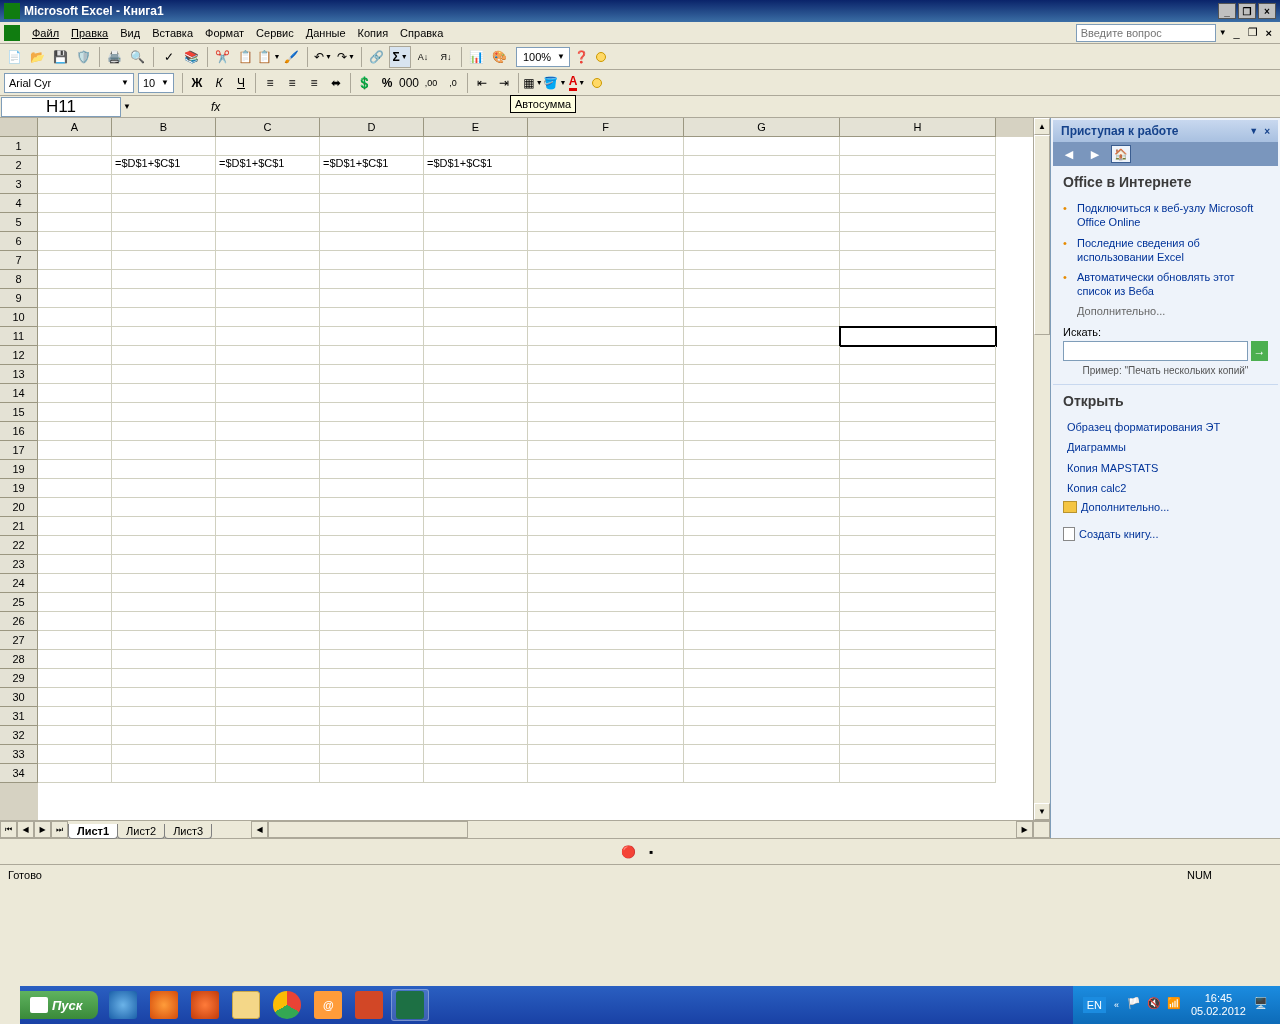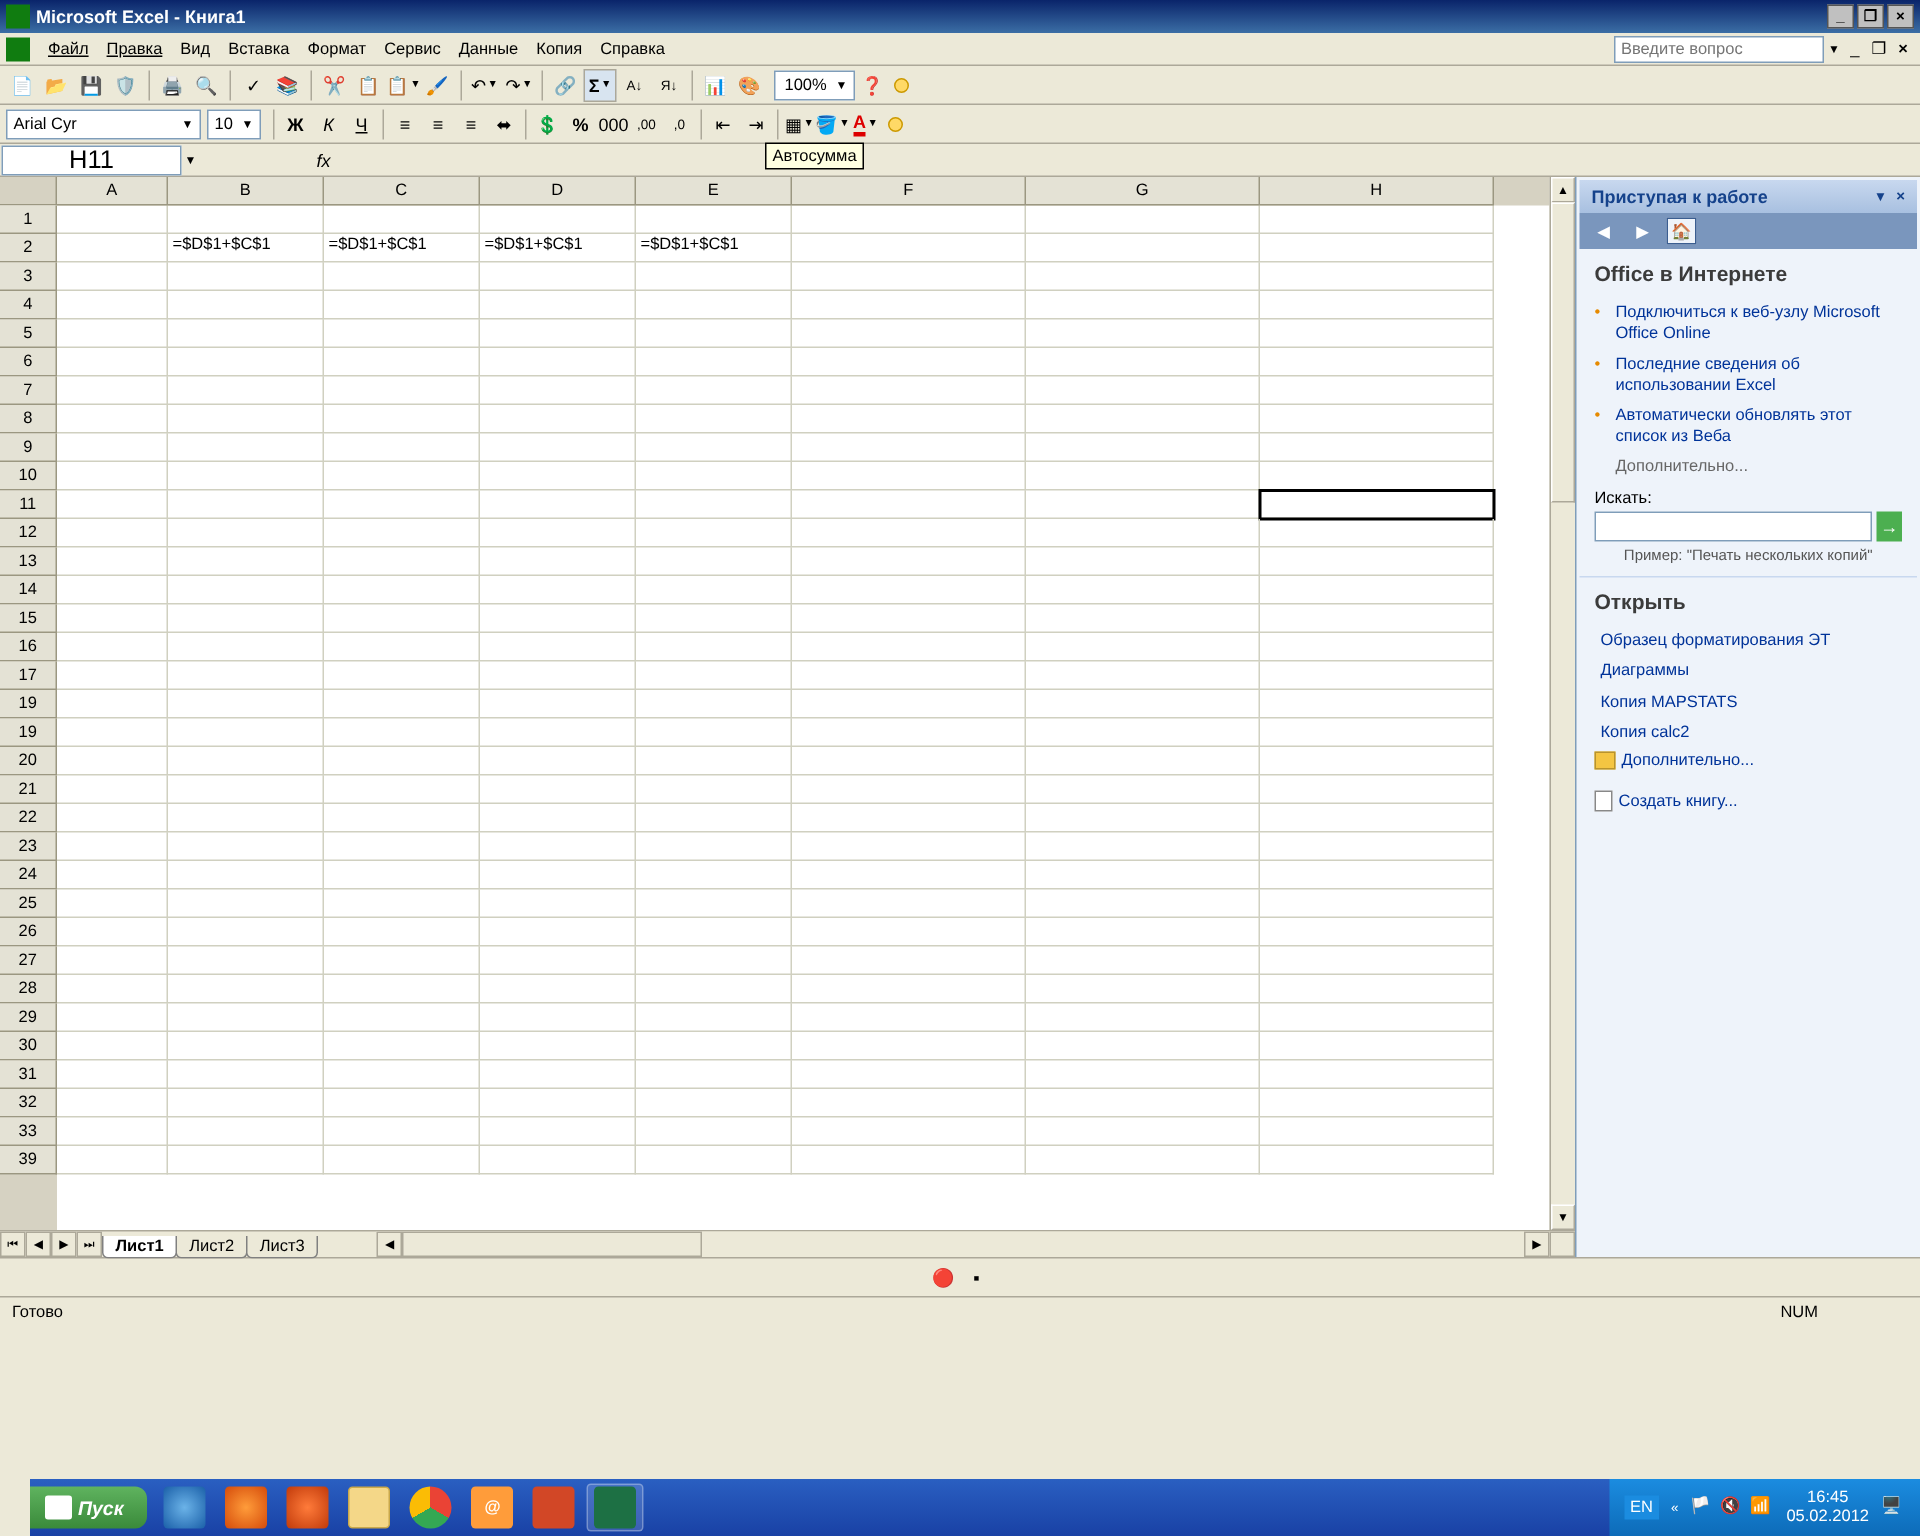--- a/index.html
+++ b/index.html
@@ -255,21 +255,21 @@
         <div class="row-h">24</div>
         <div class="row-h">25</div>
         <div class="row-h">26</div>
         <div class="row-h">27</div>
         <div class="row-h">28</div>
         <div class="row-h">29</div>
         <div class="row-h">30</div>
         <div class="row-h">31</div>
         <div class="row-h">32</div>
         <div class="row-h">33</div>
-        <div class="row-h">39</div>
+        <div class="row-h">34</div>
       </div>
     <div class="cells" id="cells">
         <div class="cell-row">
           <div class="cell" style="width: 74px;"></div>
           <div class="cell" style="width: 104px;"></div>
           <div class="cell" style="width: 104px;"></div>
           <div class="cell" style="width: 104px;"></div>
           <div class="cell" style="width: 104px;"></div>
           <div class="cell" style="width: 156px;"></div>
           <div class="cell" style="width: 156px;"></div>

